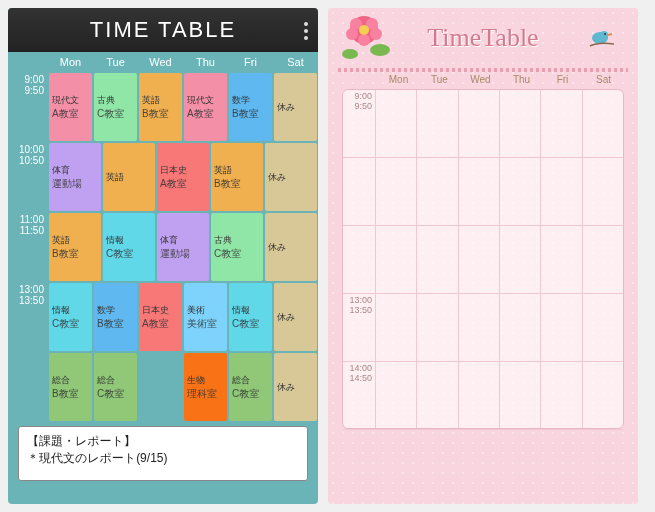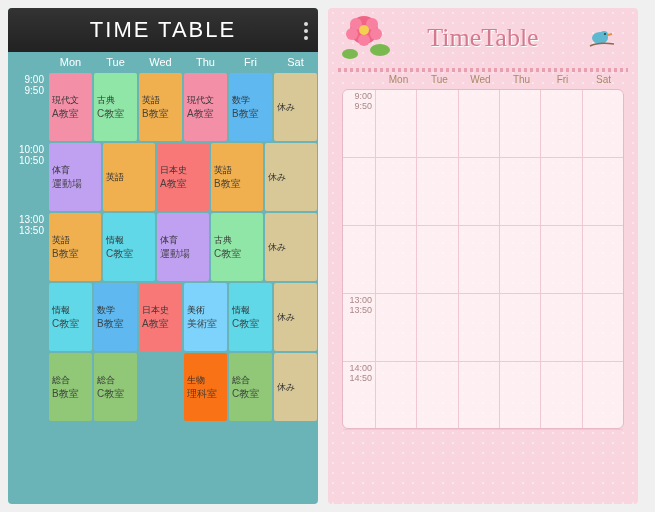--- a/index.html
+++ b/index.html
@@ -58,20 +58,21 @@
       <div>Tue</div>
       <div>Wed</div>
       <div>Thu</div>
       <div>Fri</div>
       <div>Sat</div>
     </div>
   <div class="grid-body">
     <div class="time-col" id="times-left">
         <div class="time-slot">9:00<br>9:50</div>
         <div class="time-slot">10:00<br>10:50</div>
+        <div class="time-slot">11:00<br>11:50</div>
         <div class="time-slot">13:00<br>13:50</div>
       </div>
     <div class="cells" id="cells-left">
         <div class="row">
           <div class="cell" style="background:#f48fa8">
             <span class="subj">現代文</span>
             <span class="room">A教室</span>
           </div>
           <div class="cell" style="background:#8fe6a6">
             <span class="subj">古典</span>
@@ -181,20 +182,24 @@
           <div class="cell" style="background:#90c878">
             <span class="subj">総合</span>
             <span class="room">C教室</span>
           </div>
           <div class="cell" style="background:#d8c898">
             <span class="subj">休み</span>
             <span class="room"></span>
           </div>
         </div>
       </div>
+  </div>
+  <div class="memo-left">
+    <div>【課題・レポート】</div>
+    <div>＊現代文のレポート(9/15)</div>
   </div>
 </div>
 
 <div class="phone phone-right">
   <div class="header-right">
     <div class="flower">
       <svg width="60" height="56">
           <circle cx="28" cy="20" r="14" fill="#f06585"></circle>
           <circle cx="20" cy="14" r="6" fill="#f880a0"></circle>
           <circle cx="36" cy="14" r="6" fill="#f880a0"></circle>

